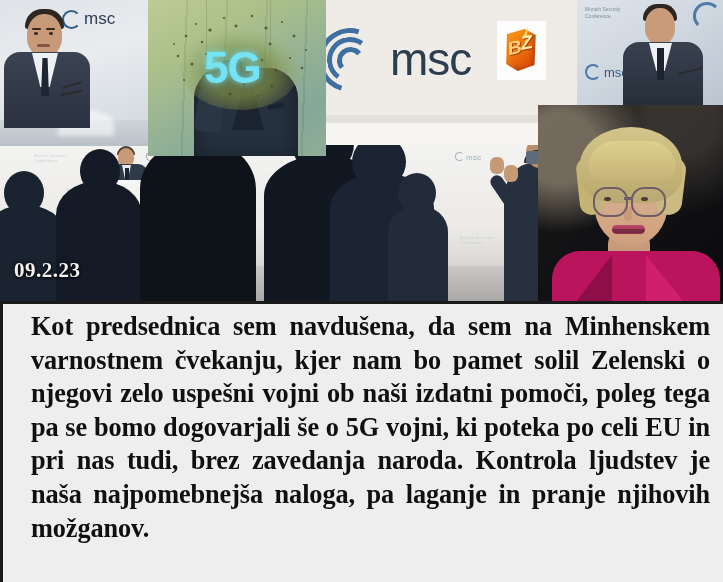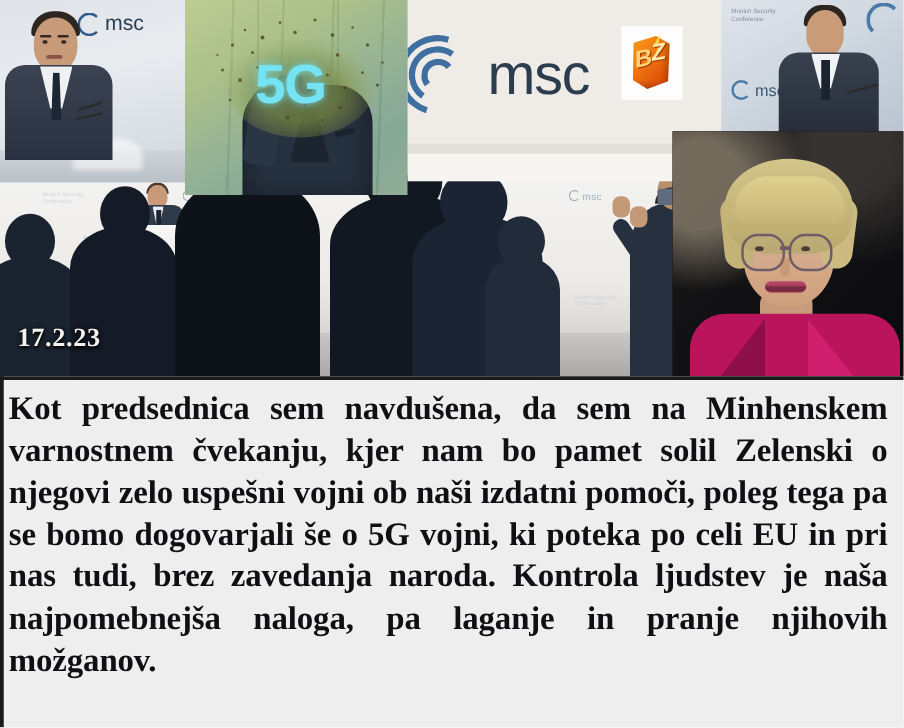--- a/index.html
+++ b/index.html
@@ -199,21 +199,21 @@
   .pt-nose{position:absolute;left:86px;top:102px;width:8px;height:14px;border-radius:0 0 6px 6px;
       background:rgba(160,110,80,.25);}
   .pt-lips{position:absolute;left:74px;top:120px;width:33px;height:9px;border-radius:9px;
       background:linear-gradient(180deg,#b9496a,#95304e);}
   .pt-smile{position:absolute;left:74px;top:124px;width:33px;height:4px;border-radius:0 0 16px 16px;
       background:rgba(80,30,45,.5);}
 
   
   #textcard{position:absolute;left:0;top:301px;width:723px;height:281px;background:#eeeeef;
             border-top:3px solid #1a1a1a;border-left:3px solid #1a1a1a;box-sizing:border-box;}
-  #quote{margin:0;padding:6px 13px 0 4px;
+  #quote{margin:0;padding:6px 13px 0 28px;
          font-family:"Liberation Serif",serif;font-weight:bold;font-size:26.3px;line-height:33.6px;
          color:#100f12;text-align:justify;text-justify:inter-word;letter-spacing:-.1px;
          -webkit-hyphens:none;hyphens:none;}
   #quote:after{content:"";display:inline-block;width:100%;}
 </style>
 </head>
 <body>
 
 <div id="meme">
 
@@ -306,21 +306,21 @@
       <div class="aud b3"></div>
       <div class="head" style="left:166px;bottom:142px;width:64px;height:66px;background:#0e1219;"></div>
       <div class="aud b4"></div>
       <div class="head" style="left:292px;bottom:126px;width:62px;height:62px;background:#121821;"></div>
       <div class="aud b5"></div>
       <div class="head" style="left:352px;bottom:112px;width:54px;height:54px;background:#1b2432;"></div>
       <div class="aud b6"></div>
       <div class="head" style="left:398px;bottom:88px;width:38px;height:40px;background:#222b39;"></div>
     </div>
 
-    <div class="datestamp">17.2.23</div>
+    <div class="datestamp">09.2.23</div>
 
     <div class="wall-right panel">
       <div class="shadowband"></div>
       <div class="lowerband"></div>
       <div class="bigmsc">
         <div class="arcwrap">
           <div class="a1" style="left:0;top:0;width:54px;height:54px;border-width:5px;border-right-color:transparent;border-bottom-color:transparent;transform:rotate(-28deg);"></div>
           <div class="a2" style="left:9px;top:9px;width:36px;height:36px;border-width:5px;border-right-color:transparent;border-bottom-color:transparent;transform:rotate(-10deg);"></div>
           <div class="a3" style="left:19px;top:19px;width:17px;height:17px;border-width:5px;border-right-color:transparent;border-bottom-color:transparent;transform:rotate(6deg);"></div>
         </div>

